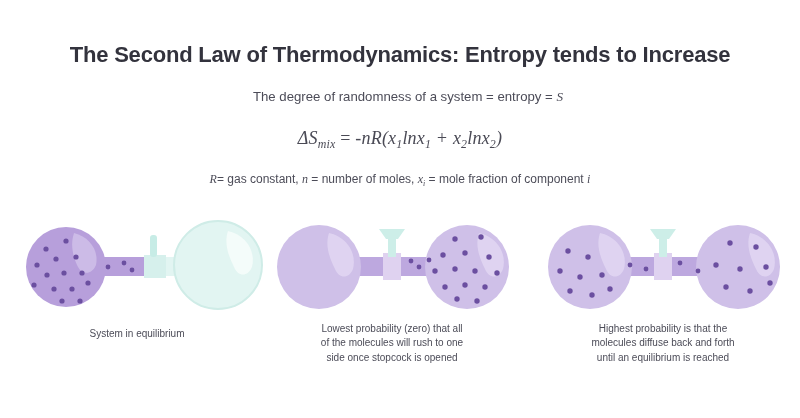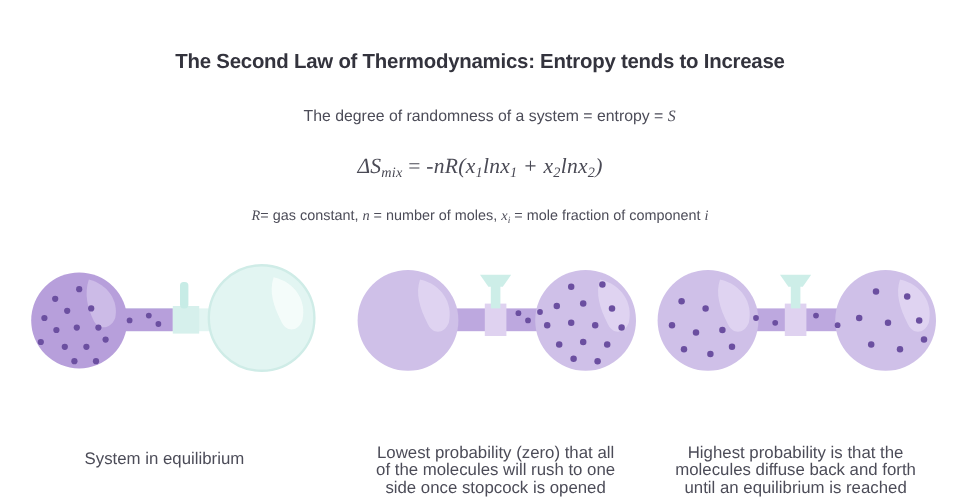--- a/index.html
+++ b/index.html
@@ -20,21 +20,21 @@
     position: relative;
   }
 
   
   .title {
     position: absolute;
     top: 42px;
     left: 0;
     width: 800px;
     text-align: center;
-    font-size: 17px;
+    font-size: 22px;
     font-weight: bold;
     color: #33333d;
     letter-spacing: -0.2px;
     white-space: nowrap;
   }
   .subtitle {
     position: absolute;
     top: 89px;
     left: 8px;
     width: 800px;
@@ -86,40 +86,39 @@
     width: 800px;
     height: 205px;
   }
   .figure {
     position: absolute;
     top: 0;
     width: 266px;
     height: 205px;
   }
   .fig-1 { left: 4px; }
-  .fig-2 { left: 280px; }
+  .fig-2 { left: 259px; }
   .fig-3 { left: 530px; }
 
   .apparatus {
     position: absolute;
     top: 0;
     left: 0;
     width: 266px;
     height: 105px;
   }
   .caption {
     position: absolute;
     top: 109px;
     left: 8px;
     width: 250px;
     text-align: center;
-    font-size: 14px;
+    font-size: 10px;
     line-height: 14.4px;
     color: #4c4c58;
-    margin-top: 48px;
   }
   .cap-1 { top: 114px; }
 </style>
 </head>
 <body>
 
 <div class="page">
 
   <div class="title">The Second Law of Thermodynamics: Entropy tends to Increase</div>
 

